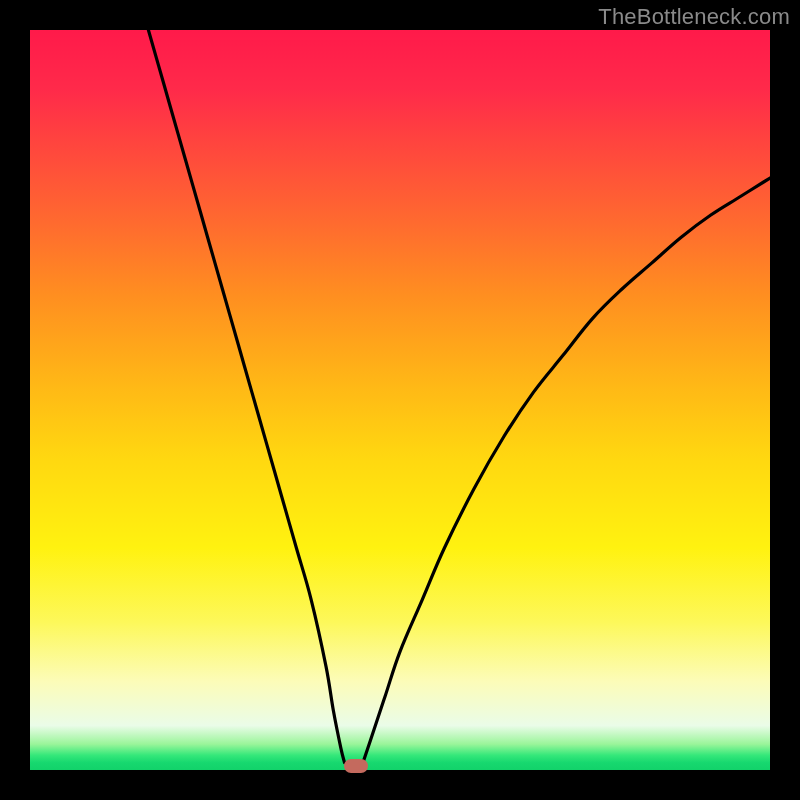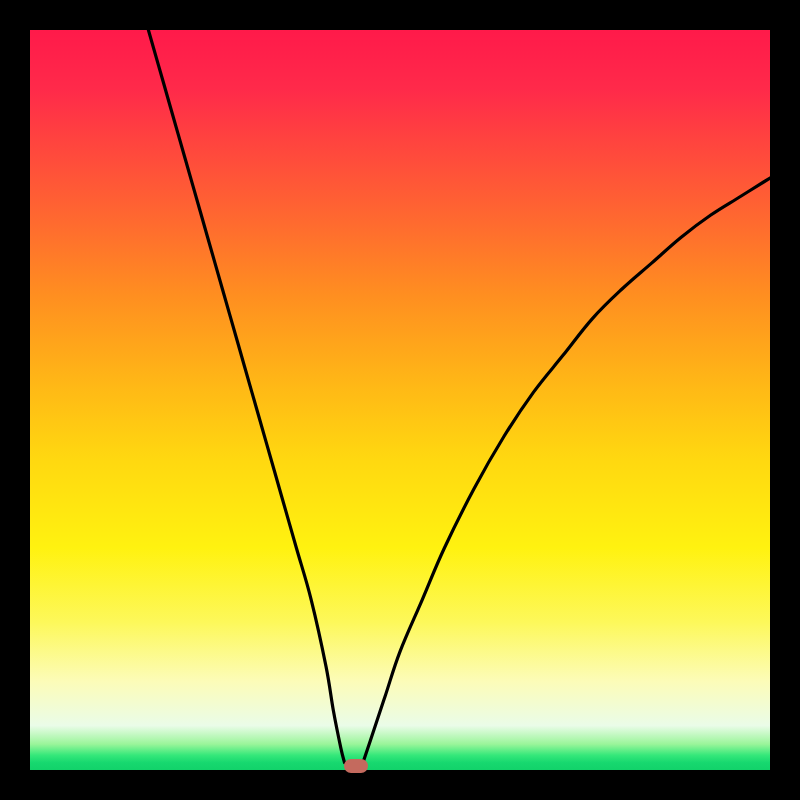--- a/index.html
+++ b/index.html
@@ -64,20 +64,21 @@
     font-size: 22px;
     font-weight: 500;
     letter-spacing: 0.2px;
     user-select: none;
   }
 </style>
 </head>
 <body>
 
 <div class="frame">
+  <div class="watermark">TheBottleneck.com</div>
   <div class="plot">
     <svg class="curve-svg" viewBox="0 0 740 740" preserveAspectRatio="none">
       <path id="curve-left" fill="none" stroke="#000" stroke-width="3.2" stroke-linecap="round" d="M 118.4 0 C 121.06400000000001 9.323999999999991, 127.87199999999999 33.15199999999995, 133.2 51.799999999999955 C 138.528 70.44799999999995, 142.672 84.95200000000003, 148 103.60000000000002 C 153.328 122.24800000000002, 157.472 136.75199999999998, 162.8 155.39999999999998 C 168.12800000000001 174.04799999999997, 172.272 188.55200000000005, 177.6 207.20000000000005 C 182.928 225.84800000000004, 187.072 240.352, 192.4 259 C 197.728 277.64799999999997, 201.872 292.15200000000004, 207.20000000000002 310.8 C 212.52800000000002 329.448, 216.672 343.952, 222 362.59999999999997 C 227.328 381.24799999999993, 231.472 395.75199999999995, 236.8 414.4 C 242.12800000000001 433.048, 246.27200000000002 447.55199999999996, 251.60000000000002 466.2 C 256.928 484.848, 261.072 499.35200000000003, 266.4 518 C 271.72799999999995 536.648, 275.87199999999996 548.4879999999999, 281.2 569.8 C 286.528 591.112, 292.004 616.42, 296 636.4 C 299.996 656.38, 300.736 666.1479999999999, 303.4 680.8 C 306.06399999999996 695.452, 308.802 708.4759999999999, 310.8 717.8 C 312.798 727.124, 313.834 729.936, 314.5 732.6"></path>
       <path id="curve-right" fill="none" stroke="#000" stroke-width="3.2" stroke-linecap="round" d="M 333 732.6 C 334.332 728.604, 336.40400000000005 722.388, 340.40000000000003 710.4 C 344.396 698.4119999999999, 349.872 681.984, 355.2 666 C 360.52799999999996 650.016, 363.34 638.916, 370 621.6 C 376.66 604.284, 384.208 588.448, 392.20000000000005 569.8 C 400.19200000000006 551.1519999999999, 405.076 537.98, 414.40000000000003 518 C 423.72400000000005 498.02, 433.344 478.78000000000003, 444 458.8 C 454.656 438.82, 462.944 424.31600000000003, 473.6 407 C 484.25600000000003 389.68399999999997, 492.54400000000004 377.25199999999995, 503.20000000000005 362.59999999999997 C 513.856 347.948, 522.144 338.91999999999996, 532.8 325.59999999999997 C 543.4559999999999 312.28, 551.7439999999999 300.588, 562.4 288.6 C 573.056 276.612, 581.3439999999999 268.99, 592 259 C 602.6560000000001 249.01, 610.944 242.42399999999995, 621.6 233.09999999999997 C 632.2560000000001 223.77599999999998, 640.544 215.85800000000003, 651.2 207.20000000000005 C 661.8560000000001 198.54200000000006, 670.1440000000001 192.32600000000002, 680.8000000000001 185 C 691.456 177.67399999999998, 699.744 173.16, 710.4 166.5 C 721.0559999999999 159.84, 734.672 151.33, 740 148"></path>
     </svg>
     <div id="marker" class="marker" style="left: 325.6px; top: 736.3px;"></div>
   </div>
 </div>
 
 </body></html>

